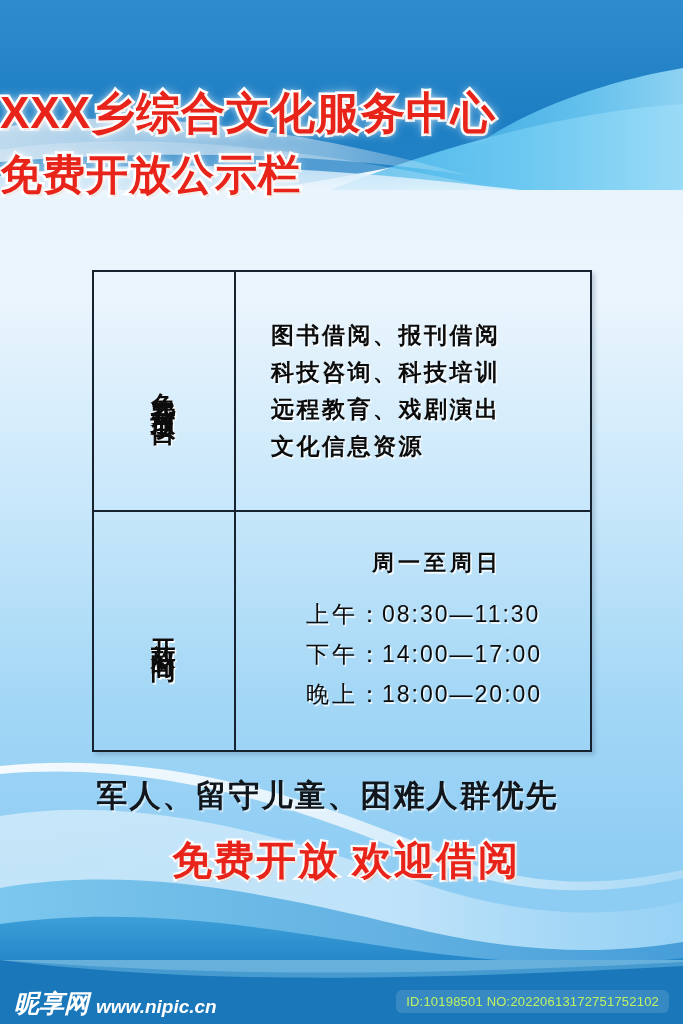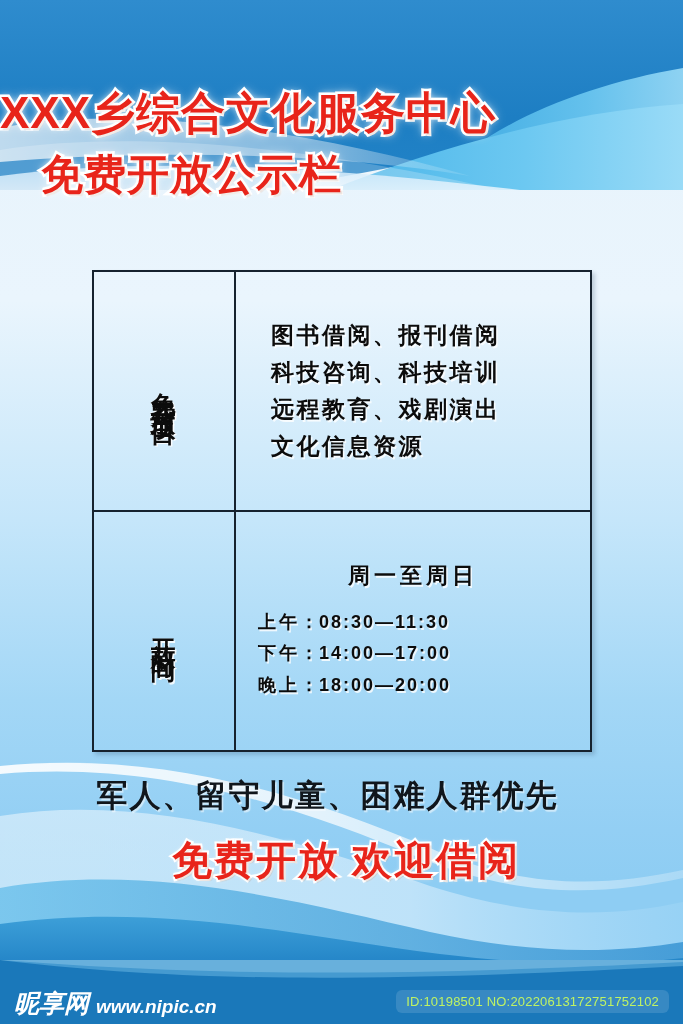--- a/index.html
+++ b/index.html
@@ -60,42 +60,42 @@
     letter-spacing: 1px;
     line-height: 1.12;
     -webkit-text-stroke: 5px #ffffff;
     paint-order: stroke fill;
     text-shadow:
        0 0 6px rgba(255,255,255,0.95),
        0 0 12px rgba(255,255,255,0.8),
        2px 2px 1px rgba(120,60,30,0.18);
   }
   .title-line1 { font-size: 44px; }
-  .title-line2 { font-size: 42px; margin-top: 14px; margin-left: 41px; }
+  .title-line2 { font-size: 42px; margin-top: 14px; }
 
   
   .board {
     position: absolute;
     left: 92px;
     top: 270px;
     width: 500px;
     height: 482px;
     border: 2px solid #16222e;
     box-sizing: border-box;
     box-shadow: 3px 3px 4px rgba(40,70,95,0.22);
     z-index: 5;
     display: flex;
     flex-direction: column;
   }
   .board-row {
     display: flex;
     box-sizing: border-box;
   }
   .board-row.row-items { height: 241px; border-bottom: 2px solid #16222e; }
-  .board-row.row-hours { height: 239px; }
+  .board-row.row-hours { height: 239px; gap: 48px; }
 
   .cell-label {
     width: 142px;
     box-sizing: border-box;
     border-right: 2px solid #16222e;
     display: flex;
     align-items: center;
     justify-content: center;
   }
   .vlabel {
@@ -136,22 +136,22 @@
     color: #0c0c0c;
     letter-spacing: 4px;
     text-align: center;
     margin-bottom: 16px;
     text-shadow: 1.5px 1.5px 0 rgba(255,255,255,0.8);
   }
   .hours-rows {
     padding-left: 22px;
   }
   .hour-line {
-    font-size: 18px;
-    font-weight: bold;
+    font-size: 23px;
+    font-weight: normal;
     color: #0c0c0c;
     letter-spacing: 1.5px;
     line-height: 1.75;
     white-space: nowrap;
     text-shadow: 1.5px 1.5px 0 rgba(255,255,255,0.8);
   }
   .hour-line .hl-label { letter-spacing: 3px; }
   .hour-line .hl-colon { letter-spacing: 1px; }
   .hour-line .hl-time  { letter-spacing: 2px; }
 

